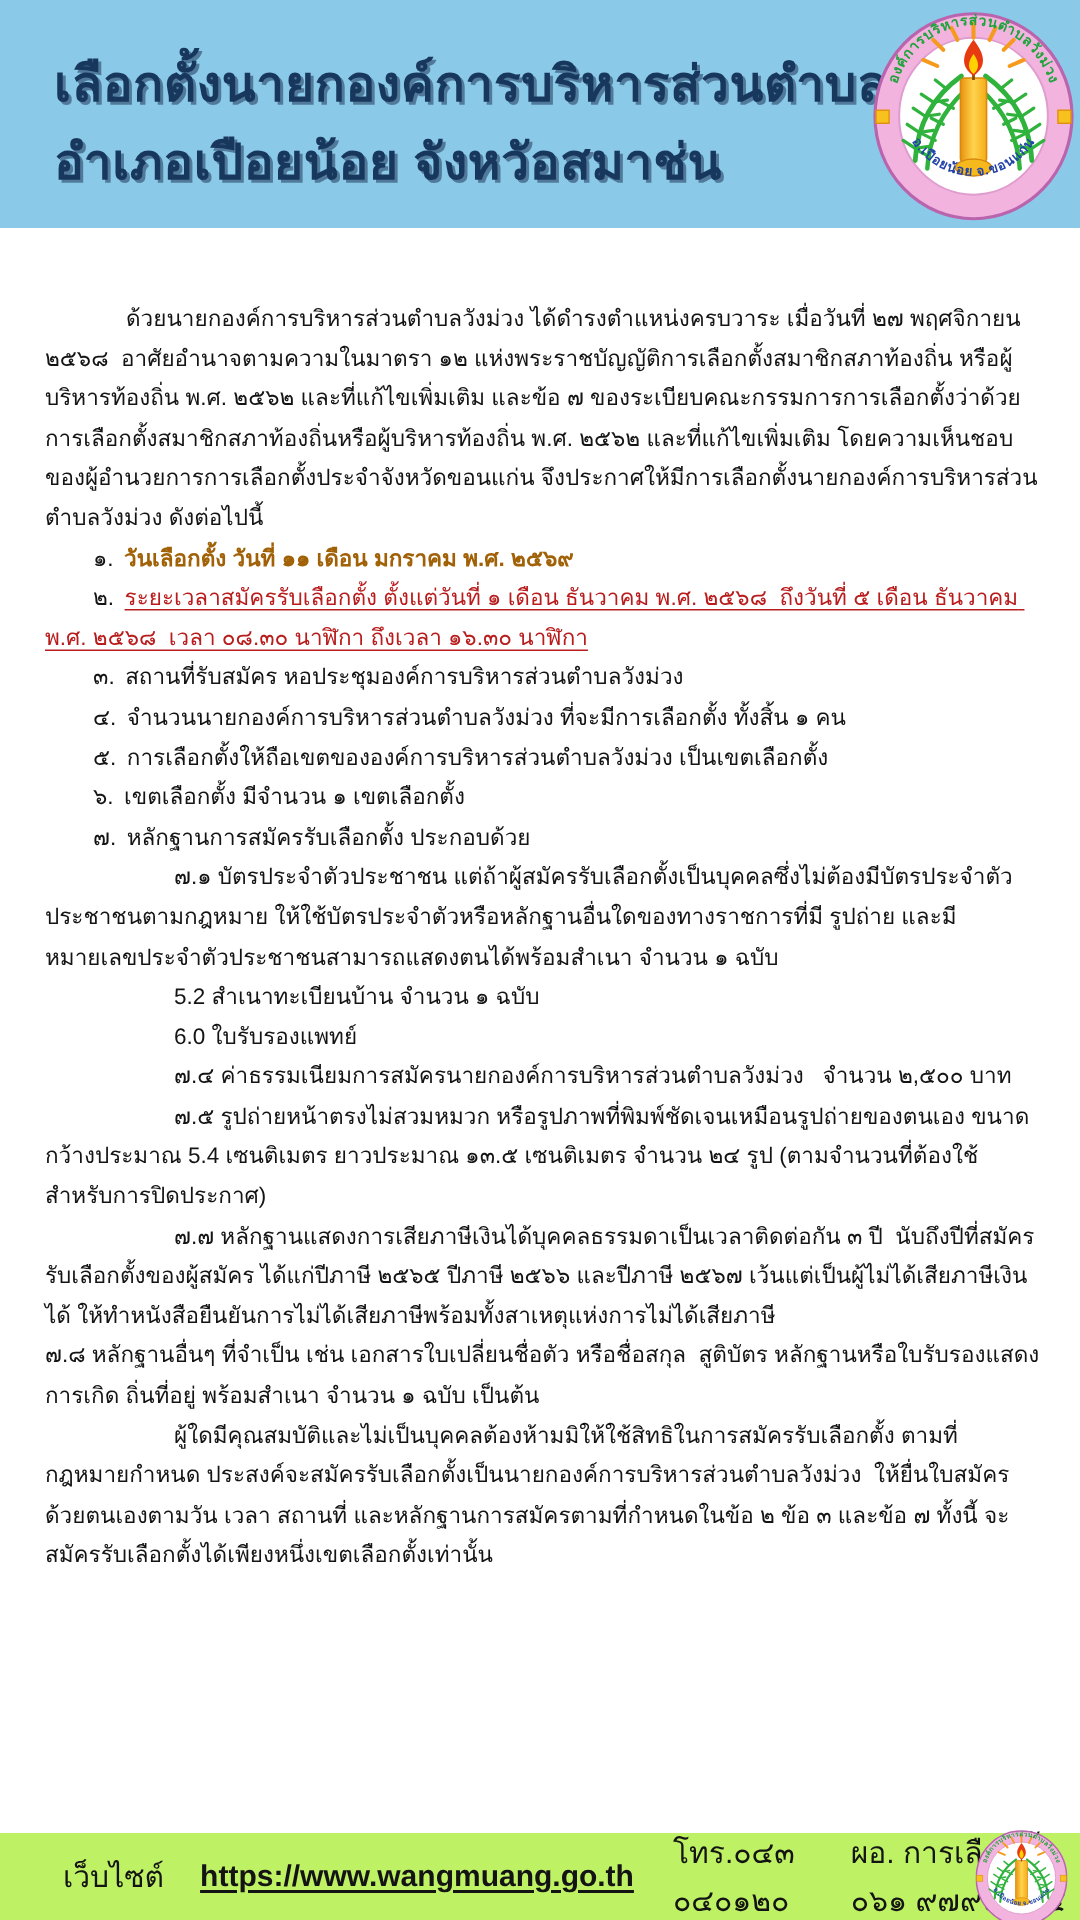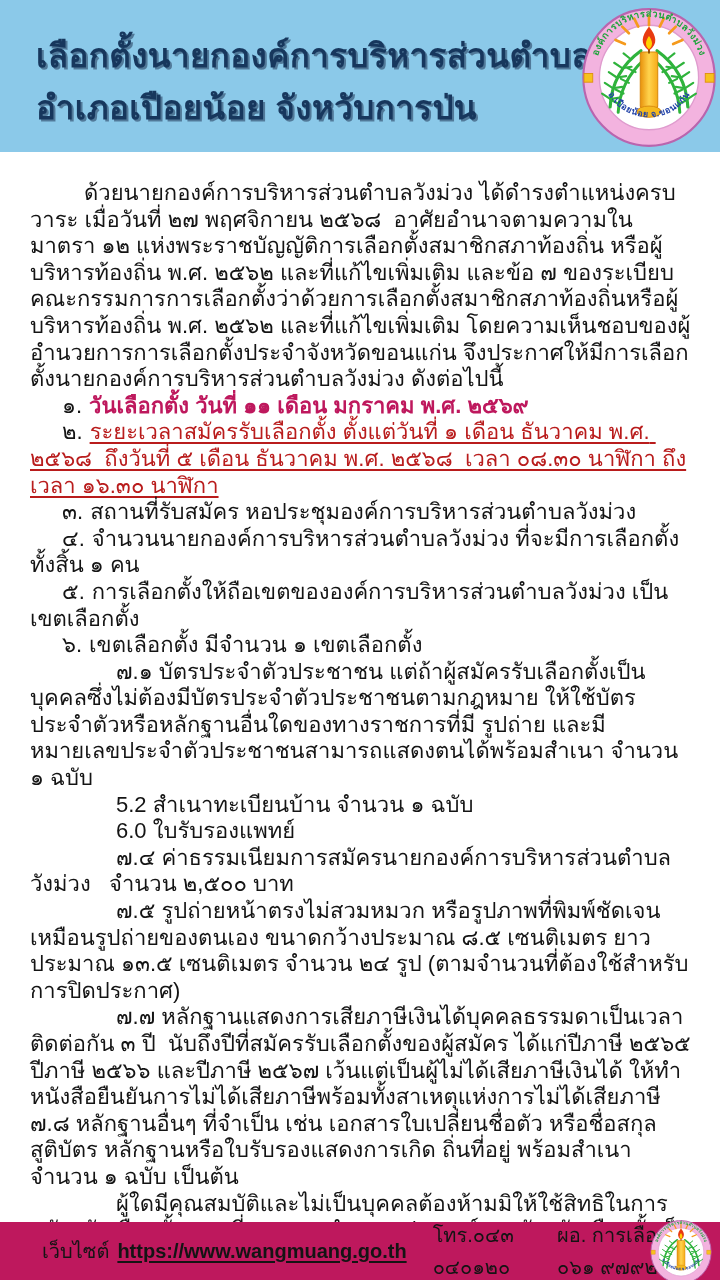--- a/index.html
+++ b/index.html
@@ -8,36 +8,36 @@
 
   
   .header{position:absolute;top:0;left:0;width:720px;height:152px;background:#8bc9e9;}
   .header-title{position:absolute;left:36px;top:30px;color:#17375d;font-weight:bold;
     font-size:33px;line-height:52px;letter-spacing:0.5px;
     text-shadow:2px 2px 0 rgba(10,25,55,0.45);}
   .logo-header{position:absolute;top:7px;right:4px;width:134px;height:141px;}
 
   
   .content{position:absolute;top:152px;left:0;width:720px;height:1070px;background:#ffffff;
-    box-sizing:border-box;padding:28px 26px 0 30px;color:#141414;
-    font-size:22px;line-height:26.6px;}
+    box-sizing:border-box;padding:48px 26px 0 30px;color:#141414;
+    font-size:15px;line-height:26.6px;}
   .content p{margin:0;white-space:pre-wrap;}
   .indent-intro{text-indent:54px;}
   .indent-item{text-indent:32px;}
   .indent-sub{text-indent:86px;}
   .no-indent{text-indent:0;}
   .num{padding-right:7px;}
-  .red{color:#be185d;font-weight:bold;}
+  .red{color:#a16207;font-weight:bold;}
   .green{color:#b91c1c;text-decoration:underline;text-underline-offset:3px;}
 
   
-  .footer{position:absolute;bottom:0;left:0;width:720px;height:58px;background:#be185d;
+  .footer{position:absolute;bottom:0;left:0;width:720px;height:58px;background:#bef264;
     display:flex;align-items:center;font-size:20px;color:#141414;padding-left:42px;box-sizing:border-box;}
   .footer .lbl{margin-right:8px;}
-  .footer a{color:#141414;text-decoration:underline;text-underline-offset:3px;font-weight:bold;}
+  .footer a{color:#141414;text-decoration:underline;text-underline-offset:3px;font-weight:bold;margin-left:16px;}
   .footer .gap1{margin-left:26px;}
   .footer .gap2{margin-left:30px;}
   .logo-footer{position:absolute;right:8px;top:-2px;width:62px;height:64px;}
 </style>
 </head>
 <body>
 
 <div class="page">
 
   <svg width="0" height="0" style="position:absolute" aria-hidden="true">
@@ -97,21 +97,21 @@
         <text font-size="6.6" font-weight="bold" fill="#2243a8" letter-spacing="0.4">
           <textPath href="#arcB" startOffset="50%" text-anchor="middle">อ.เปือยน้อย จ.ขอนแก่น</textPath>
         </text>
       </symbol>
     </defs>
   </svg>
 
   <div class="header">
     <div class="header-title">
       <div>เลือกตั้งนายกองค์การบริหารส่วนตำบลวังม่วง</div>
-      <div>อำเภอเปือยน้อย  จังหวับการป่น</div>
+      <div>อำเภอเปือยน้อย  จังหวัอสมาช่น</div>
     </div>
     <svg class="logo-header" viewBox="0 0 100 104">
       <use href="#orgSeal"></use>
     </svg>
   </div>
 
   <div class="content">
     <p class="indent-intro">ด้วยนายกองค์การบริหารส่วนตำบลวังม่วง ได้ดำรงตำแหน่งครบวาระ เมื่อวันที่ ๒๗ พฤศจิกายน ๒๕๖๘  อาศัยอำนาจตามความในมาตรา ๑๒ แห่งพระราชบัญญัติการเลือกตั้งสมาชิกสภาท้องถิ่น หรือผู้บริหารท้องถิ่น พ.ศ. ๒๕๖๒ และที่แก้ไขเพิ่มเติม และข้อ ๗ ของระเบียบคณะกรรมการการเลือกตั้งว่าด้วยการเลือกตั้งสมาชิกสภาท้องถิ่นหรือผู้บริหารท้องถิ่น พ.ศ. ๒๕๖๒ และที่แก้ไขเพิ่มเติม โดยความเห็นชอบของผู้อำนวยการการเลือกตั้งประจำจังหวัดขอนแก่น จึงประกาศให้มีการเลือกตั้งนายกองค์การบริหารส่วนตำบลวังม่วง ดังต่อไปนี้</p>
 
     <p class="indent-item"><span class="num">๑.</span><span class="red">วันเลือกตั้ง วันที่ ๑๑ เดือน มกราคม พ.ศ. ๒๕๖๙</span></p>
@@ -119,26 +119,27 @@
     <p class="indent-item"><span class="num">๒.</span><span class="green">ระยะเวลาสมัครรับเลือกตั้ง ตั้งแต่วันที่ ๑ เดือน ธันวาคม พ.ศ. ๒๕๖๘  ถึงวันที่ ๕ เดือน ธันวาคม พ.ศ. ๒๕๖๘  เวลา ๐๘.๓๐ นาฬิกา ถึงเวลา ๑๖.๓๐ นาฬิกา</span></p>
 
     <p class="indent-item"><span class="num">๓.</span><span>สถานที่รับสมัคร หอประชุมองค์การบริหารส่วนตำบลวังม่วง</span></p>
 
     <p class="indent-item"><span class="num">๔.</span><span>จำนวนนายกองค์การบริหารส่วนตำบลวังม่วง ที่จะมีการเลือกตั้ง ทั้งสิ้น ๑ คน</span></p>
 
     <p class="indent-item"><span class="num">๕.</span><span>การเลือกตั้งให้ถือเขตขององค์การบริหารส่วนตำบลวังม่วง เป็นเขตเลือกตั้ง</span></p>
 
     <p class="indent-item"><span class="num">๖.</span><span>เขตเลือกตั้ง มีจำนวน ๑ เขตเลือกตั้ง</span></p>
 
+    <p class="indent-item"><span class="num">๗.</span><span>หลักฐานการสมัครรับเลือกตั้ง ประกอบด้วย</span></p>
 
     <p class="indent-sub">๗.๑ บัตรประจำตัวประชาชน แต่ถ้าผู้สมัครรับเลือกตั้งเป็นบุคคลซึ่งไม่ต้องมีบัตรประจำตัวประชาชนตามกฎหมาย ให้ใช้บัตรประจำตัวหรือหลักฐานอื่นใดของทางราชการที่มี รูปถ่าย และมีหมายเลขประจำตัวประชาชนสามารถแสดงตนได้พร้อมสำเนา จำนวน ๑ ฉบับ</p>
     <p class="indent-sub">5.2 สำเนาทะเบียนบ้าน จำนวน ๑ ฉบับ</p>
     <p class="indent-sub">6.0 ใบรับรองแพทย์</p>
     <p class="indent-sub">๗.๔ ค่าธรรมเนียมการสมัครนายกองค์การบริหารส่วนตำบลวังม่วง   จำนวน ๒,๕๐๐ บาท</p>
-    <p class="indent-sub">๗.๕ รูปถ่ายหน้าตรงไม่สวมหมวก หรือรูปภาพที่พิมพ์ชัดเจนเหมือนรูปถ่ายของตนเอง ขนาดกว้างประมาณ ๘.๕ เซนติเมตร ยาวประมาณ ๑๓.๕ เซนติเมตร จำนวน ๒๔ รูป (ตามจำนวนที่ต้องใช้สำหรับการปิดประกาศ)</p>
+    <p class="indent-sub">๗.๕ รูปถ่ายหน้าตรงไม่สวมหมวก หรือรูปภาพที่พิมพ์ชัดเจนเหมือนรูปถ่ายของตนเอง ขนาดกว้างประมาณ 5.4 เซนติเมตร ยาวประมาณ ๑๓.๕ เซนติเมตร จำนวน ๒๔ รูป (ตามจำนวนที่ต้องใช้สำหรับการปิดประกาศ)</p>
     <p class="indent-sub">๗.๗ หลักฐานแสดงการเสียภาษีเงินได้บุคคลธรรมดาเป็นเวลาติดต่อกัน ๓ ปี  นับถึงปีที่สมัครรับเลือกตั้งของผู้สมัคร ได้แก่ปีภาษี ๒๕๖๕ ปีภาษี ๒๕๖๖ และปีภาษี ๒๕๖๗ เว้นแต่เป็นผู้ไม่ได้เสียภาษีเงินได้ ให้ทำหนังสือยืนยันการไม่ได้เสียภาษีพร้อมทั้งสาเหตุแห่งการไม่ได้เสียภาษี</p>
     <p class="no-indent">๗.๘ หลักฐานอื่นๆ ที่จำเป็น เช่น เอกสารใบเปลี่ยนชื่อตัว หรือชื่อสกุล  สูติบัตร หลักฐานหรือใบรับรองแสดงการเกิด ถิ่นที่อยู่ พร้อมสำเนา จำนวน ๑ ฉบับ เป็นต้น</p>
 
     <p class="indent-sub">ผู้ใดมีคุณสมบัติและไม่เป็นบุคคลต้องห้ามมิให้ใช้สิทธิในการสมัครรับเลือกตั้ง ตามที่กฎหมายกำหนด ประสงค์จะสมัครรับเลือกตั้งเป็นนายกองค์การบริหารส่วนตำบลวังม่วง  ให้ยื่นใบสมัครด้วยตนเองตามวัน เวลา สถานที่ และหลักฐานการสมัครตามที่กำหนดในข้อ ๒ ข้อ ๓ และข้อ ๗ ทั้งนี้ จะสมัครรับเลือกตั้งได้เพียงหนึ่งเขตเลือกตั้งเท่านั้น</p>
   </div>
 
   <div class="footer">
     <span class="lbl">เว็บไซต์</span>
     <a href="#">https://www.wangmuang.go.th</a>
     <span class="gap1">โทร.๐๔๓ ๐๔๐๑๒๐</span>

